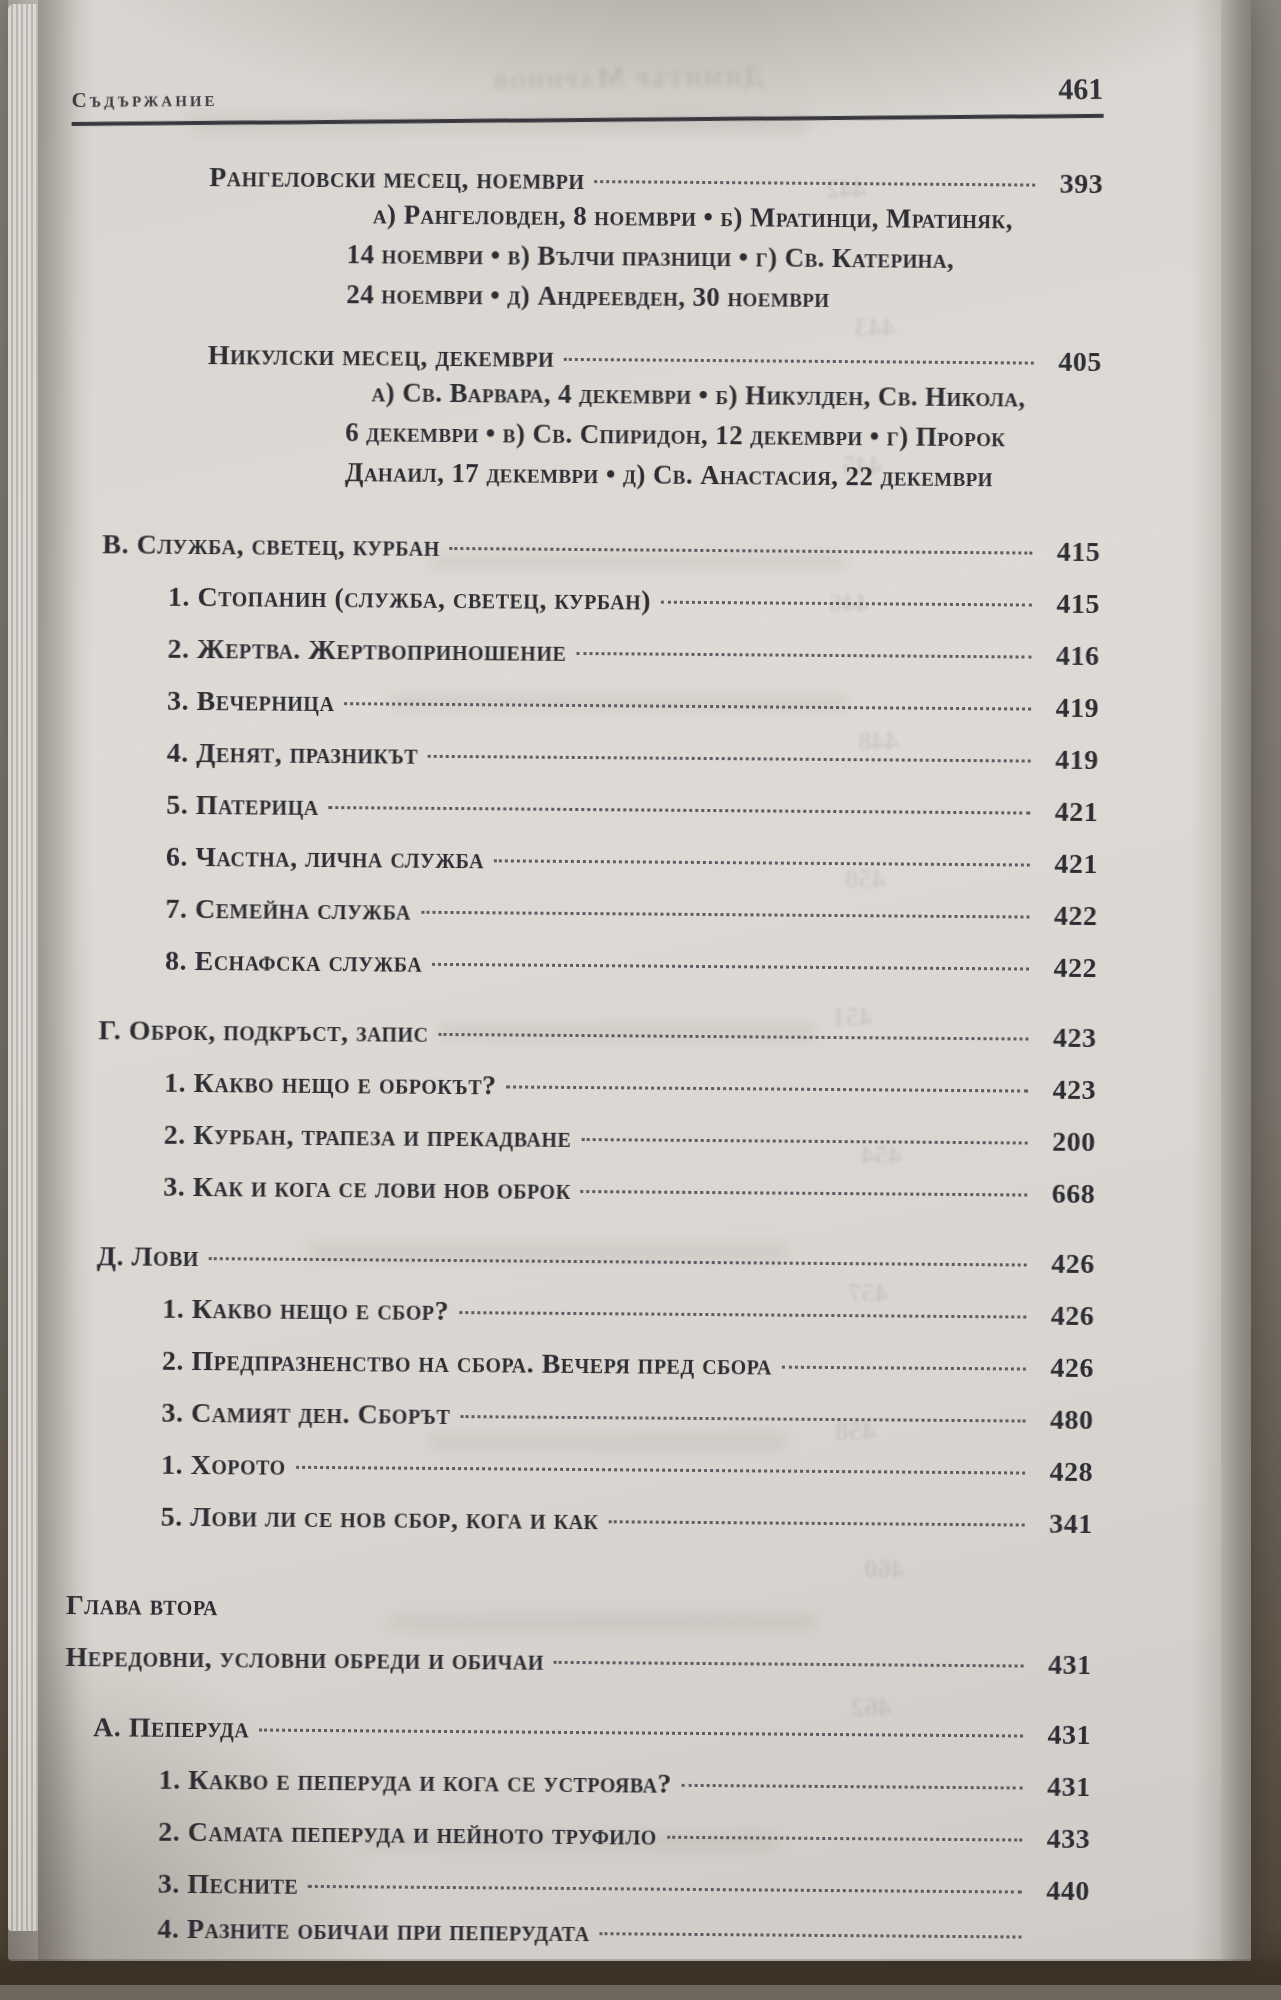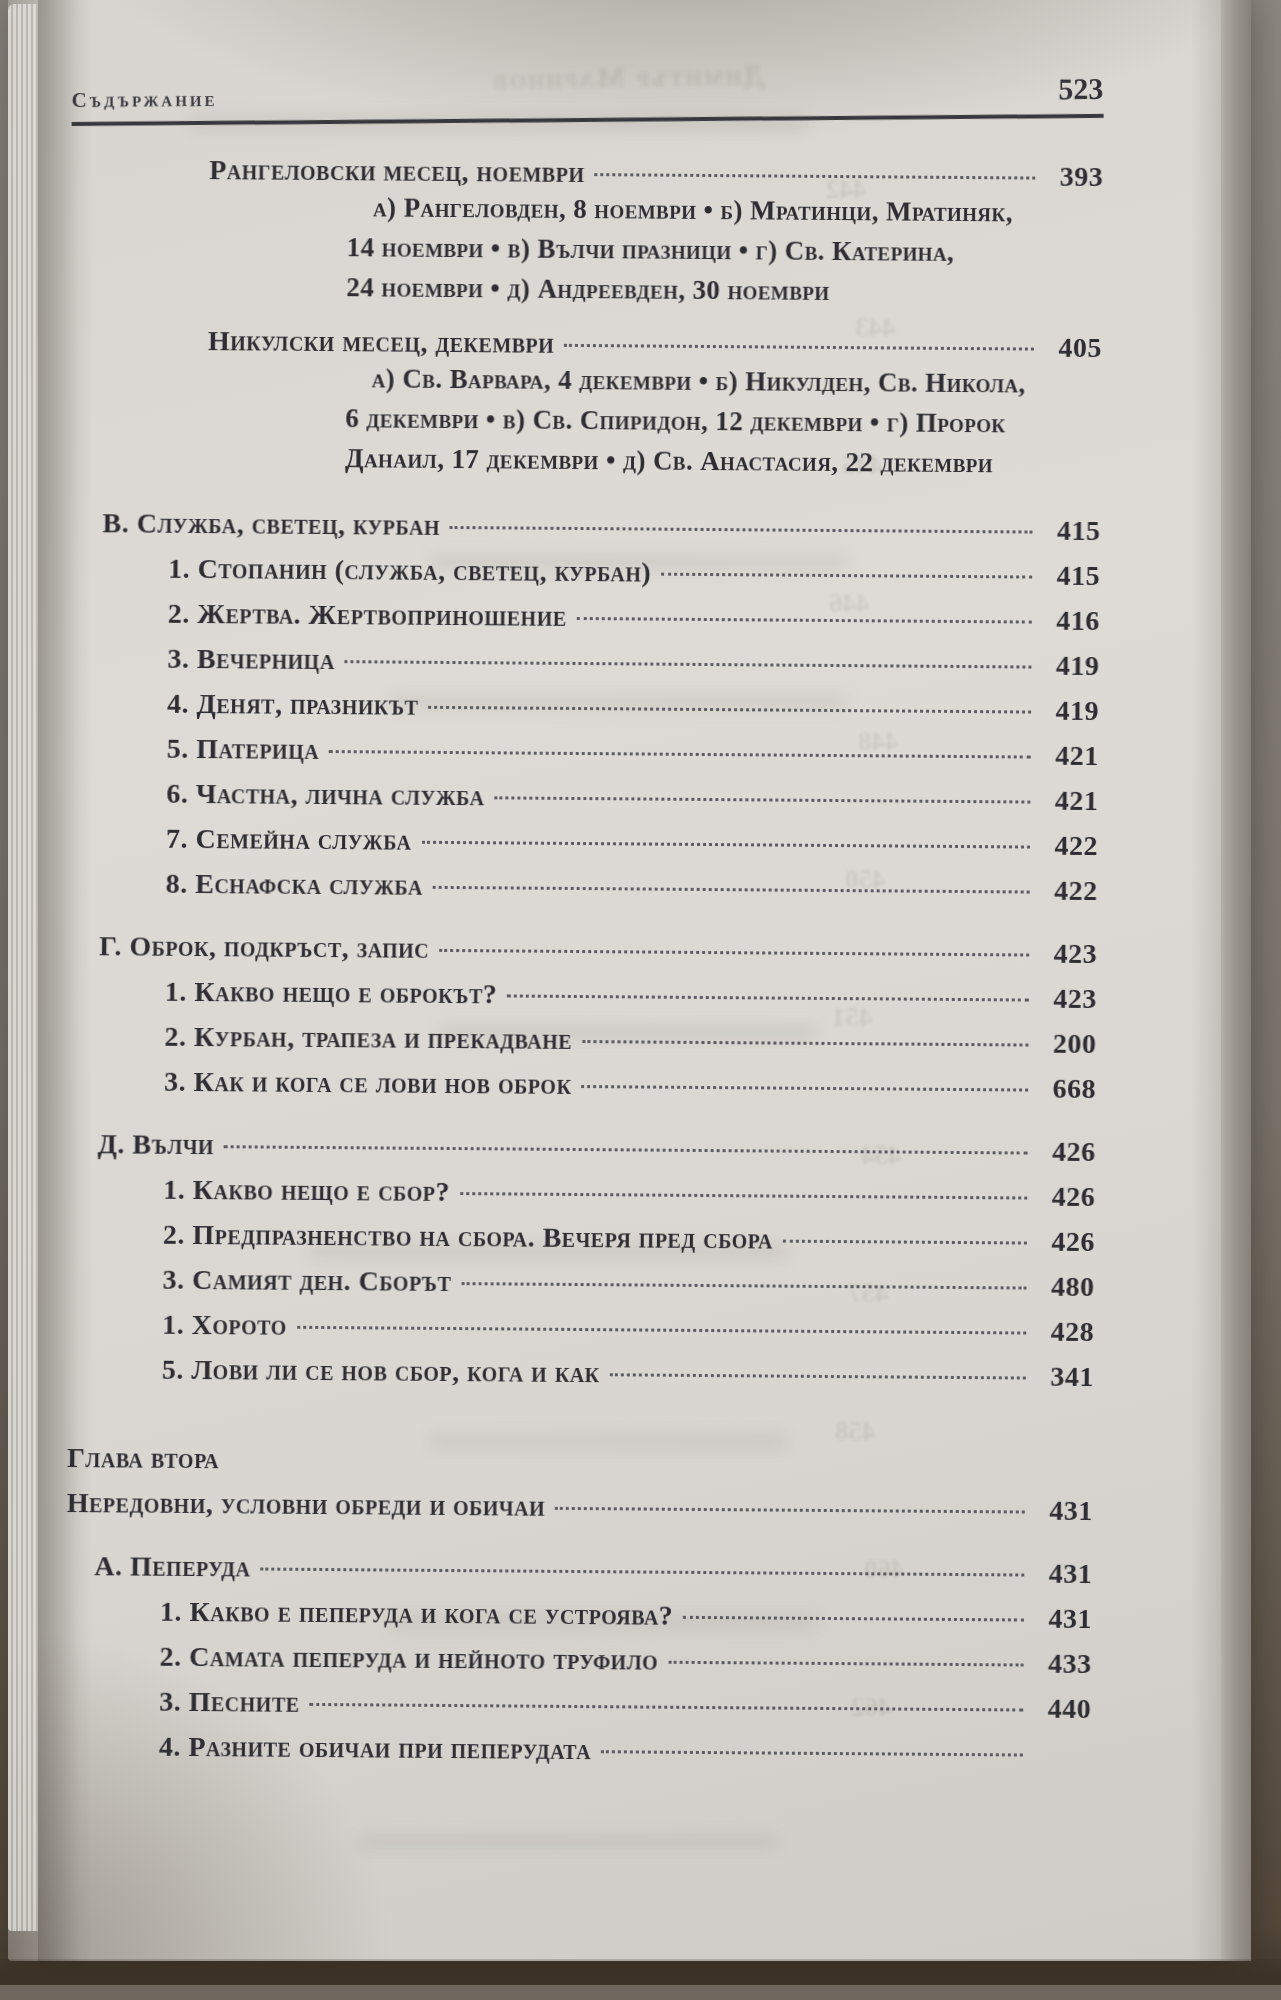--- a/index.html
+++ b/index.html
@@ -71,21 +71,21 @@
   .toc{margin-top:26px;}
   .entry{margin-top:12px;}
   .entry .row{display:flex;align-items:baseline;font-variant:small-caps;
     font-weight:600;font-size:28px;line-height:33px;letter-spacing:.5px;}
   .entry .label{white-space:nowrap;}
   .entry .dots{
     flex:1 1 auto;min-width:18px;margin:0 4px 0 10px;
     border-bottom:3px dotted rgba(72,71,78,.85);
     transform:translateY(-6px);
   }
-  .entry .pagenum{flex:0 0 64px;text-align:right;font-weight:600;}
+  .entry .pagenum{flex:0 0 64px;text-align:right;font-weight:600;margin-top:7px;}
   .lvl-chapter{margin-left:6px;}
   .lvl-letter{margin-left:34px;}
   .lvl-num{margin-left:100px;}
   .lvl-month{margin-left:138px;}
   .subs{margin-left:138px;font-variant:small-caps;font-weight:600;
     font-size:27px;line-height:40px;letter-spacing:.4px;}
   .sub-line.first{padding-left:26px;}
   .gap-md{margin-top:18px;}
   .gap-lg{margin-top:30px;}
   .gap-xl{margin-top:56px;}
@@ -122,21 +122,21 @@
         <span class="g-num" style="top: 1146px; left: 853px;">454</span>
         <span class="g-num" style="top: 1284px; left: 840px;">457</span>
         <span class="g-num" style="top: 1422px; left: 827px;">458</span>
         <span class="g-num" style="top: 1560px; left: 856px;">460</span>
         <span class="g-num" style="top: 1698px; left: 843px;">462</span>
       </div>
 
     <div class="content">
       <div class="pg-header">
         <span class="title">Съдържание</span>
-        <span class="folio">523</span>
+        <span class="folio">461</span>
       </div>
       <div class="toc">
   <div class="entry lvl-month">
     <div class="row">
       <span class="label">Рангеловски месец, ноември</span>
       <span class="dots"></span>
       <span class="pagenum">393</span>
     </div>
   <div class="subs">
               <div class="sub-line first">а) Рангеловден, 8 ноември • б) Мратинци, Мратиняк,</div>
@@ -257,21 +257,21 @@
   <div class="entry lvl-num">
     <div class="row">
       <span class="label">3. Как и кога се лови нов оброк</span>
       <span class="dots"></span>
       <span class="pagenum">668</span>
     </div>
   </div>
 
   <div class="entry lvl-letter gap-lg">
     <div class="row">
-      <span class="label">Д. Вълчи</span>
+      <span class="label">Д. Лови</span>
       <span class="dots"></span>
       <span class="pagenum">426</span>
     </div>
   </div>
 
   <div class="entry lvl-num">
     <div class="row">
       <span class="label">1. Какво нещо е сбор?</span>
       <span class="dots"></span>
       <span class="pagenum">426</span>

